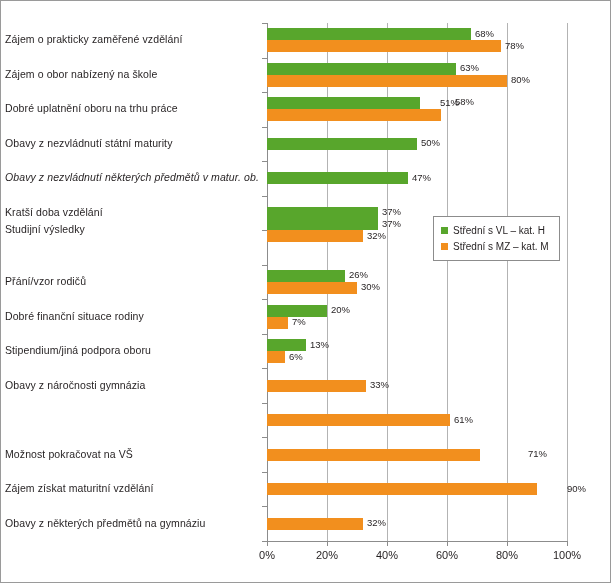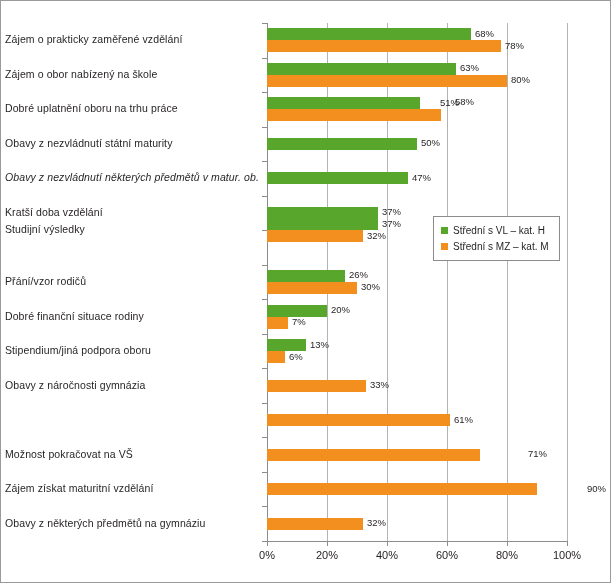--- a/index.html
+++ b/index.html
@@ -249,21 +249,21 @@
         <div class="bar-value" style="left: 453px; top: 10.7667px;">61%</div>
       </div>
       <div class="cat-row" style="top: 436.4px; height: 34.5333px;">
         <div class="cat-label" style="left: 4px; width: 254px; top: 10.2667px; right: auto;">Možnost pokračovat na VŠ</div>
         <div class="bar bar-orange" style="left: 266px; top: 11.2667px; width: 213px;"></div>
         <div class="bar-value" style="left: 483px; top: 10.7667px; margin-left: 44px;">71%</div>
       </div>
       <div class="cat-row" style="top: 470.933px; height: 34.5333px;">
         <div class="cat-label" style="left: 4px; width: 254px; top: 10.2667px; right: auto;">Zájem získat maturitní vzdělání</div>
         <div class="bar bar-orange" style="left: 266px; top: 11.2667px; width: 270px;"></div>
-        <div class="bar-value" style="left: 560px; top: 10.7667px; padding-left: 26px;">90%</div>
+        <div class="bar-value" style="left: 540px; top: 10.7667px; padding-left: 26px;">90%</div>
       </div>
       <div class="cat-row" style="top: 505.467px; height: 34.5333px;">
         <div class="cat-label" style="left: 4px; width: 254px; top: 10.2667px; right: auto;">Obavy z některých předmětů na gymnáziu</div>
         <div class="bar bar-orange" style="left: 266px; top: 11.2667px; width: 96px;"></div>
         <div class="bar-value" style="left: 366px; top: 10.7667px;">32%</div>
       </div>
     </div>
 
   <div id="xlabels-layer">
       <div class="x-label" style="left: 266px;">0%</div>

